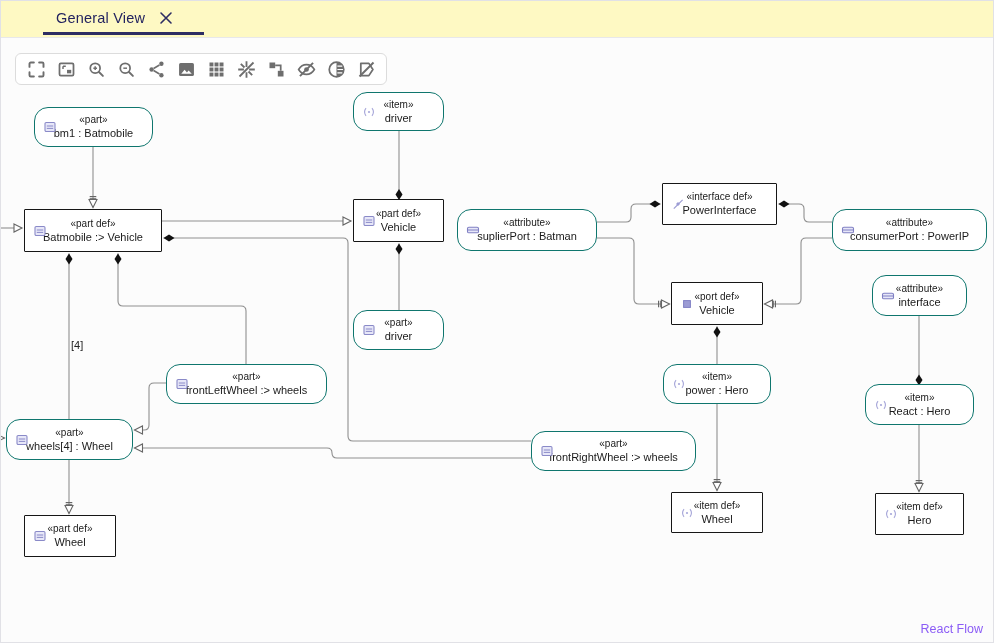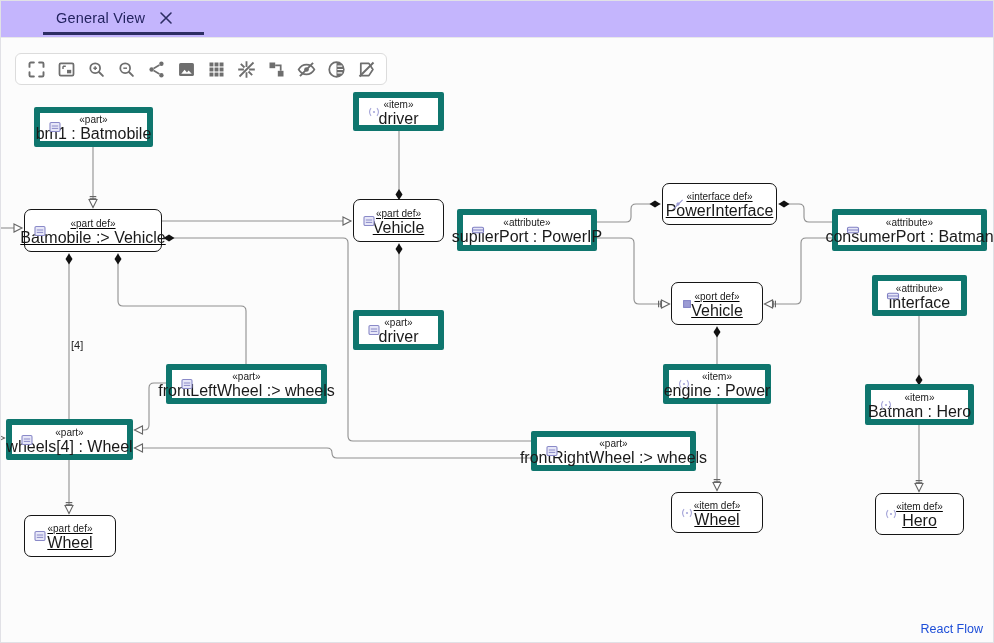--- a/index.html
+++ b/index.html
@@ -1,41 +1,41 @@
 <!DOCTYPE html>
 <html><head>
 <meta charset="utf-8">
 <style>
   html,body{margin:0;padding:0;background:#fff;}
   .app{position:relative;width:994px;height:643px;box-sizing:border-box;border:1px solid #e1e1e6;
        font-family:"Liberation Sans",sans-serif;background:#fff;overflow:hidden;}
   
-  .header{position:relative;height:36px;border-bottom:1px solid #e8e8ea;background:#c4b5fd;}
+  .header{position:relative;height:36px;border-bottom:1px solid #e8e8ea;background:#fef9c3;}
   .tab{position:absolute;left:55px;top:0;height:33px;display:flex;align-items:center;gap:14px;cursor:pointer;}
   .tab-label{font-size:14.5px;color:#23235f;letter-spacing:.2px;}
   .tab-close{display:flex;align-items:center;justify-content:center;background:none;border:none;padding:0;cursor:pointer;}
   .tab-underline{position:absolute;left:42px;top:31px;width:161px;height:3px;background:#2d2d63;}
   
   .canvas{position:relative;width:992px;height:605px;background:#fcfcfc;}
   .edges{position:absolute;left:0;top:0;}
   .edge-label{position:absolute;font-size:11px;color:#222;}
-  .watermark{position:absolute;right:10px;bottom:7px;font-size:12.5px;color:#1d4ed8;cursor:pointer;}
+  .watermark{position:absolute;right:10px;bottom:7px;font-size:12.5px;color:#8b5cf6;cursor:pointer;}
   
   .toolbar{position:absolute;left:14px;top:15px;display:flex;align-items:center;gap:4px;
            padding:3px 7px;background:#fff;border:1px solid #dcdcdc;border-radius:6px;z-index:5;}
   .tbtn{width:26px;height:24px;display:flex;align-items:center;justify-content:center;
         background:none;border:none;padding:0;cursor:pointer;border-radius:4px;}
   
   .node{position:absolute;background:#fff;display:flex;flex-direction:column;align-items:center;
         justify-content:center;box-sizing:border-box;cursor:grab;z-index:2;}
-  .node.rounded{border:6px solid #0f766e;border-radius:2px;}
-  .node.rect{border:1.5px solid #161616;border-radius:7px;text-decoration:underline;}
+  .node.rounded{border:1px solid #0f766e;border-radius:14px;}
+  .node.rect{border:1.5px solid #161616;border-radius:1px;}
   .node .nicon{position:absolute;left:8px;top:50%;transform:translateY(-50%);line-height:0;}
   .node .stereo{font-size:10px;color:#1a1a1a;line-height:13px;white-space:nowrap;}
-  .node .nname{font-size:16px;color:#1a1a1a;line-height:15px;white-space:nowrap;text-align:right;}
+  .node .nname{font-size:11px;color:#1a1a1a;line-height:15px;white-space:nowrap;text-align:right;}
 </style>
 </head>
 <body>
 
 <div class="app">
 
   <div class="header">
     <div class="tab">
       <span class="tab-label">General View</span>
       <button class="tab-close">
@@ -206,37 +206,37 @@
             </svg></span>
           <div class="stereo">«part def»</div>
           <div class="nname">Vehicle</div>
         </div>
         <div class="node rounded" style="left: 456px; top: 171px; width: 140px; height: 42px;">
           <span class="nicon"><svg width="14" height="14" viewBox="0 0 14 14">
               <rect x="1.5" y="4.2" width="11" height="5.6" rx="1.4" fill="#e7e7f8" stroke="#8080c4" stroke-width="1.1"></rect>
               <path d="M1.5 7h11" stroke="#8080c4" stroke-width="1"></path>
             </svg></span>
           <div class="stereo">«attribute»</div>
-          <div class="nname">suplierPort : PowerIP</div>
+          <div class="nname">suplierPort : Batman</div>
         </div>
         <div class="node rect" style="left: 661px; top: 145px; width: 115px; height: 42px;">
           <span class="nicon"><svg width="14" height="14" viewBox="0 0 14 14">
               <path d="M2.8 11.6L11.6 2.8" stroke="#9c9cd4" stroke-width="1.2"></path>
               <rect x="5.6" y="5.6" width="2.8" height="2.8" fill="#9c9cd4" transform="rotate(45 7 7)"></rect>
             </svg></span>
           <div class="stereo">«interface def»</div>
           <div class="nname">PowerInterface</div>
         </div>
         <div class="node rounded" style="left: 831px; top: 171px; width: 155px; height: 42px;">
           <span class="nicon"><svg width="14" height="14" viewBox="0 0 14 14">
               <rect x="1.5" y="4.2" width="11" height="5.6" rx="1.4" fill="#e7e7f8" stroke="#8080c4" stroke-width="1.1"></rect>
               <path d="M1.5 7h11" stroke="#8080c4" stroke-width="1"></path>
             </svg></span>
           <div class="stereo">«attribute»</div>
-          <div class="nname">consumerPort : Batman</div>
+          <div class="nname">consumerPort : PowerIP</div>
         </div>
         <div class="node rect" style="left: 670px; top: 244px; width: 92px; height: 43px;">
           <span class="nicon"><svg width="14" height="14" viewBox="0 0 14 14">
               <rect x="3.6" y="3.6" width="6.8" height="6.8" fill="#9c9cd4" stroke="#8080c4" stroke-width="1"></rect>
             </svg></span>
           <div class="stereo">«port def»</div>
           <div class="nname">Vehicle</div>
         </div>
         <div class="node rounded" style="left: 871px; top: 237px; width: 95px; height: 41px;">
           <span class="nicon"><svg width="14" height="14" viewBox="0 0 14 14">
@@ -253,29 +253,29 @@
             </svg></span>
           <div class="stereo">«part»</div>
           <div class="nname">driver</div>
         </div>
         <div class="node rounded" style="left: 662px; top: 326px; width: 108px; height: 40px;">
           <span class="nicon"><svg width="14" height="14" viewBox="0 0 14 14">
               <path d="M4 3.2a6.3 6.3 0 0 0 0 7.6M10 3.2a6.3 6.3 0 0 1 0 7.6" fill="none" stroke="#a8a8da" stroke-width="1.1"></path>
               <circle cx="7" cy="7" r="1.1" fill="#a8a8da"></circle>
             </svg></span>
           <div class="stereo">«item»</div>
-          <div class="nname">engine : Power</div>
+          <div class="nname">power : Hero</div>
         </div>
         <div class="node rounded" style="left: 864px; top: 346px; width: 109px; height: 41px;">
           <span class="nicon"><svg width="14" height="14" viewBox="0 0 14 14">
               <path d="M4 3.2a6.3 6.3 0 0 0 0 7.6M10 3.2a6.3 6.3 0 0 1 0 7.6" fill="none" stroke="#a8a8da" stroke-width="1.1"></path>
               <circle cx="7" cy="7" r="1.1" fill="#a8a8da"></circle>
             </svg></span>
           <div class="stereo">«item»</div>
-          <div class="nname">Batman : Hero</div>
+          <div class="nname">React : Hero</div>
         </div>
         <div class="node rounded" style="left: 165px; top: 326px; width: 161px; height: 40px;">
           <span class="nicon"><svg width="14" height="14" viewBox="0 0 14 14">
               <rect x="2" y="2.5" width="10" height="9" rx="1.2" fill="#e7e7f8" stroke="#8a8ac8" stroke-width="1.1"></rect>
               <path d="M3.8 6h6.4M3.8 8.4h6.4" stroke="#8a8ac8" stroke-width="1"></path>
             </svg></span>
           <div class="stereo">«part»</div>
           <div class="nname">frontLeftWheel :&gt; wheels</div>
         </div>
         <div class="node rounded" style="left: 5px; top: 381px; width: 127px; height: 41px;">

